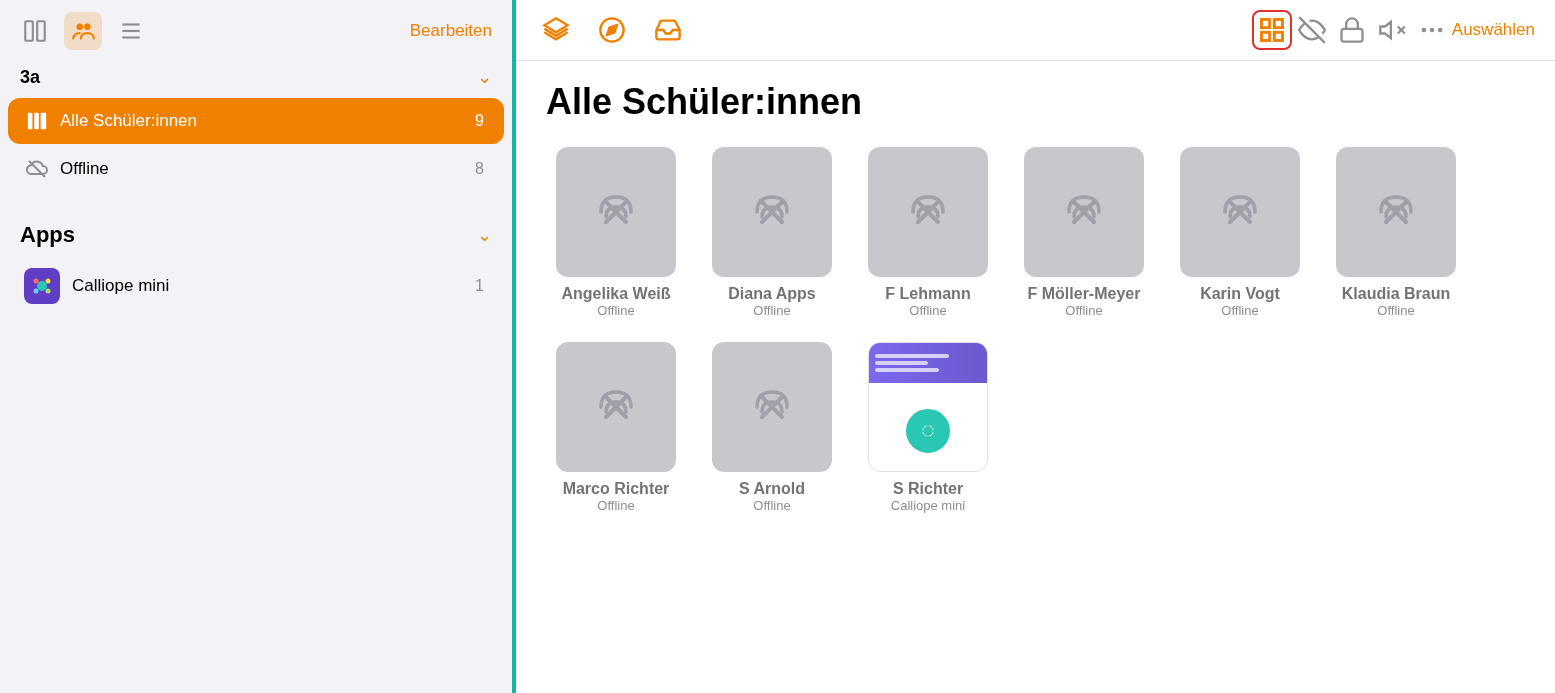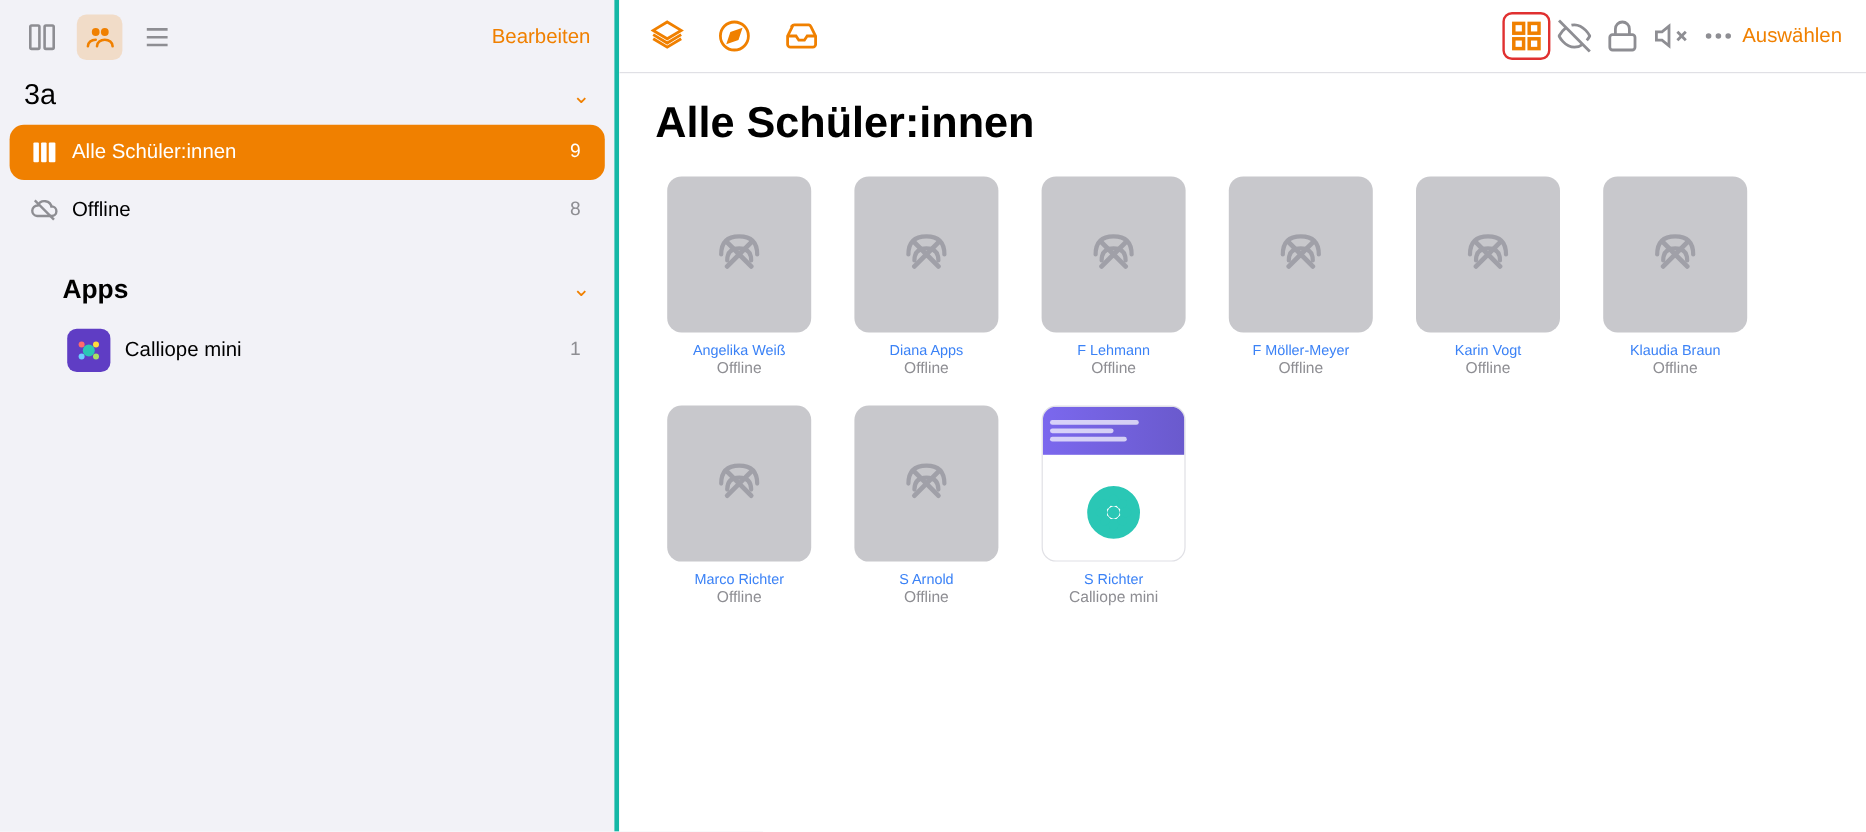--- a/index.html
+++ b/index.html
@@ -69,22 +69,22 @@
       padding: 0 0 8px 0;
     }
     .sidebar-group-header {
       display: flex;
       align-items: center;
       justify-content: space-between;
       padding: 8px 20px;
       cursor: pointer;
     }
     .sidebar-group-header-label {
-      font-size: 24px;
-      font-weight: 400;
+      font-size: 18px;
+      font-weight: 700;
       color: #000;
     }
     .chevron-icon {
       color: #f08000;
       font-size: 18px;
     }
 
     .sidebar-item {
       display: flex;
       align-items: center;
@@ -118,21 +118,20 @@
       font-size: 16px;
       color: #8e8e93;
       font-weight: 400;
     }
     .sidebar-item.active .item-count {
       color: #fff;
     }
 
     .apps-section {
       padding: 12px 0 0 0;
-      margin-left: 32px;
     }
     .apps-header {
       display: flex;
       align-items: center;
       justify-content: space-between;
       padding: 8px 20px;
       cursor: pointer;
     }
     .apps-header-label {
       font-size: 22px;
@@ -256,23 +255,23 @@
       align-items: center;
       justify-content: center;
       margin-bottom: 8px;
       position: relative;
       overflow: hidden;
     }
     .offline-icon {
       color: #a0a0a8;
     }
     .student-name {
-      font-size: 12px;
-      font-weight: 400;
-      color: #3b82f6;
+      font-size: 16px;
+      font-weight: 700;
+      color: #737373;
       text-align: center;
     }
     .student-status {
       font-size: 13px;
       color: #8e8e93;
       text-align: center;
     }
 
     
     .ludwig-avatar {

